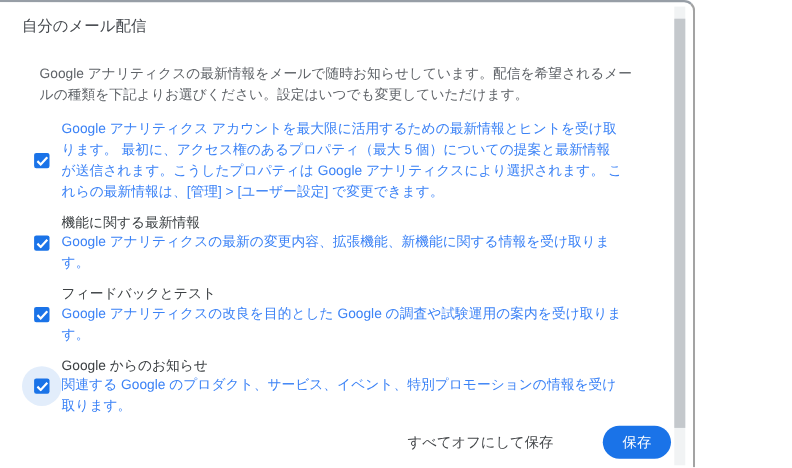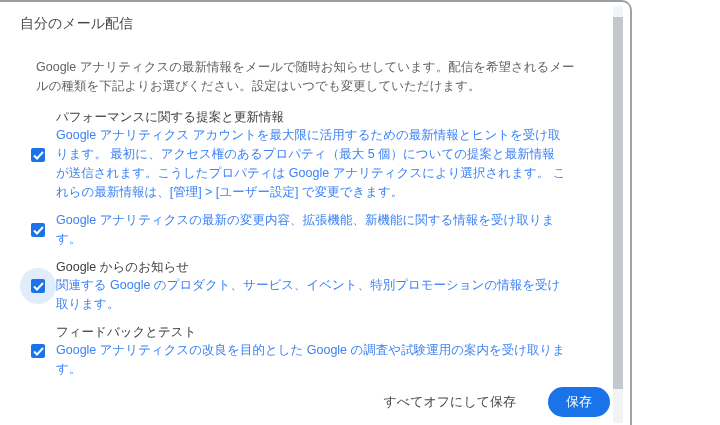--- a/index.html
+++ b/index.html
@@ -68,21 +68,21 @@
   .item-desc {
     font-size: 12.5px;
     line-height: 19px;
     color: #3b82f6;
   }
   .footer {
     position: absolute;
     right: 20px; bottom: 8px;
     display: flex;
     align-items: center;
-    gap: 30px;
+    gap: 43px;
   }
   .text-button {
     font-size: 13px;
     color: #44474a;
     background: none;
     border: none;
     padding: 6px 2px;
     font-family: inherit;
     cursor: pointer;
     white-space: nowrap;
@@ -129,75 +129,75 @@
             <div class="checkbox">
               <span>
                 <svg width="11" height="9" viewBox="0 0 11 9">
                     <polyline points="1,4.5 4,7.5 10,1" fill="none" stroke="#ffffff" stroke-width="2"></polyline>
                   </svg>
               </span>
             </div>
           </div>
         </div>
         <div class="item-text">
-          <div class="item-label">パフォーマンスに関する提案と更新情報</div>
           <div class="item-desc">Google アナリティクス アカウントを最大限に活用するための最新情報とヒントを受け取ります。 最初に、アクセス権のあるプロパティ（最大 5 個）についての提案と最新情報が送信されます。こうしたプロパティは Google アナリティクスにより選択されます。 これらの最新情報は、[管理] &gt; [ユーザー設定] で変更できます。</div>
         </div>
       </div>
 
       <div class="item">
         <div class="cbx-col">
           <div class="halo">
             <div class="checkbox">
               <span>
                 <svg width="11" height="9" viewBox="0 0 11 9">
                     <polyline points="1,4.5 4,7.5 10,1" fill="none" stroke="#ffffff" stroke-width="2"></polyline>
                   </svg>
               </span>
             </div>
           </div>
         </div>
         <div class="item-text">
+          <div class="item-label">機能に関する最新情報</div>
           <div class="item-desc">Google アナリティクスの最新の変更内容、拡張機能、新機能に関する情報を受け取ります。</div>
+        </div>
+      </div>
+
+      <div class="item">
+        <div class="cbx-col">
+          <div class="halo">
+            <div class="checkbox">
+              <span>
+                <svg width="11" height="9" viewBox="0 0 11 9">
+                    <polyline points="1,4.5 4,7.5 10,1" fill="none" stroke="#ffffff" stroke-width="2"></polyline>
+                  </svg>
+              </span>
+            </div>
+          </div>
+        </div>
+        <div class="item-text">
+          <div class="item-label">フィードバックとテスト</div>
+          <div class="item-desc">Google アナリティクスの改良を目的とした Google の調査や試験運用の案内を受け取ります。</div>
         </div>
       </div>
 
       <div class="item focused">
         <div class="cbx-col">
           <div class="halo">
             <div class="checkbox">
               <span>
                 <svg width="11" height="9" viewBox="0 0 11 9">
                     <polyline points="1,4.5 4,7.5 10,1" fill="none" stroke="#ffffff" stroke-width="2"></polyline>
                   </svg>
               </span>
             </div>
           </div>
         </div>
         <div class="item-text">
           <div class="item-label">Google からのお知らせ</div>
           <div class="item-desc">関連する Google のプロダクト、サービス、イベント、特別プロモーションの情報を受け取ります。</div>
-        </div>
-      </div>
-
-      <div class="item">
-        <div class="cbx-col">
-          <div class="halo">
-            <div class="checkbox">
-              <span>
-                <svg width="11" height="9" viewBox="0 0 11 9">
-                    <polyline points="1,4.5 4,7.5 10,1" fill="none" stroke="#ffffff" stroke-width="2"></polyline>
-                  </svg>
-              </span>
-            </div>
-          </div>
-        </div>
-        <div class="item-text">
-          <div class="item-label">フィードバックとテスト</div>
-          <div class="item-desc">Google アナリティクスの改良を目的とした Google の調査や試験運用の案内を受け取ります。</div>
         </div>
       </div>
 
     </div>
   </div>
 
   <div class="footer">
     <button class="text-button">すべてオフにして保存</button>
     <button class="primary-button">保存</button>
   </div>

